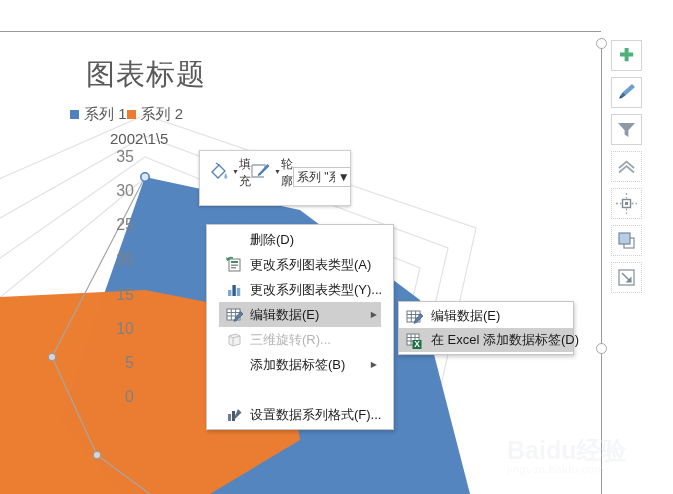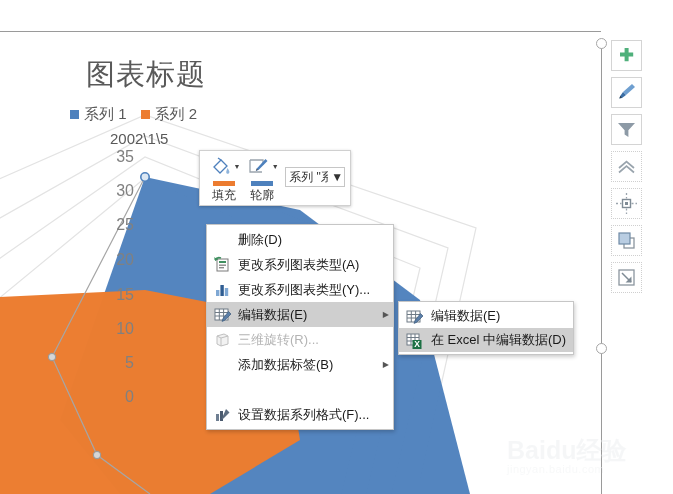--- a/index.html
+++ b/index.html
@@ -23,61 +23,61 @@
     border:1.6px solid #a6a6a6; background:#ffffff;
   }
   .h-tr{ left:596px; top:38px; }
   .h-mr{ left:596px; top:343px; }
 
   
   #chart-title{
     position:absolute; left:86px; top:55px;
     font-size:29px; color:#595959; letter-spacing:1px; white-space:nowrap;
   }
-  #legend{ position:absolute; left:70px; top:105px; display:flex; gap:14px; align-items:center; }
+  #legend{ position:absolute; left:70px; top:105px; display:flex; align-items:center; }
   .legend-item{ display:flex; align-items:center; gap:5px; }
   .legend-swatch{ width:9px; height:9px; display:inline-block; }
   .legend-label{ font-size:15px; color:#595959; white-space:nowrap; }
 
   #cat-label{
     position:absolute; left:110px; top:130px;
     font-size:15px; color:#595959; white-space:nowrap;
   }
   .axis-tick{
     position:absolute; font-size:16px; color:#808080;
     text-align:right; width:34px;
   }
 
   
   #mini-toolbar{
     position:absolute; left:199px; top:150px; width:152px; height:56px;
     background:#ffffff; border:1px solid #d0d0d0;
     box-shadow:0 1px 3px rgba(0,0,0,.22);
     display:flex; align-items:flex-start; padding:4px 5px 0 6px; gap:2px;
   }
-  .mt-btn{ width:40px; display:flex; flex-direction:column; align-items:center; cursor:default;justify-content:space-between; }
+  .mt-btn{ width:40px; display:flex; flex-direction:row; align-items:center; cursor:default;justify-content:space-between; }
   .mt-ico-row{ display:flex; align-items:flex-start; }
   .mt-glyph{ width:25px; height:25px; position:relative; }
   .mt-bar{ width:22px; height:5px; margin:1px auto 0; }
   .mt-caret{ font-size:7px; color:#444; margin-top:8px; margin-left:1px; }
   .mt-label{ font-size:12px; color:#333; margin-top:1px; }
   .mt-combo{
     margin-left:3px; margin-top:12px; height:20px; min-width:58px;
     border:1px solid #c6c6c6; background:#fff;
     display:flex; align-items:center; padding:0 2px 0 3px; gap:2px;
   }
   .mt-combo span{ font-size:12px; color:#333; white-space:nowrap; overflow:hidden; }
   .mt-combo .mt-caret{ margin-top:0; }
 
   
   #context-menu{
     position:absolute; left:206px; top:224px; width:188px;
     background:#ffffff; border:1px solid #c6c6c6;
     box-shadow:1px 2px 4px rgba(0,0,0,.20);
-    padding:2px 0;
+    padding:2px 12px;
   }
   .cm-item{
     height:25px; display:flex; align-items:center; padding:0 4px 0 5px;
     font-size:13px; color:#1a1a1a; white-space:nowrap; position:relative;
   }
   .cm-item.sel{ background:#cfcfcf; }
   .cm-item.disabled{ color:#b4b4b4; }
   .cm-ico{ width:21px; height:19px; flex:0 0 21px; margin-right:5px; position:relative; }
   .cm-text{ flex:1 1 auto; }
   .cm-arrow{ font-size:8px; color:#555; margin-left:4px; }
@@ -312,21 +312,21 @@
       <svg width="21" height="19" viewBox="0 0 21 19">
         <rect x="3" y="3" width="12" height="11" fill="#fefefe" stroke="#6f7b86" stroke-width="1"></rect>
         <line x1="3" y1="6.5" x2="15" y2="6.5" stroke="#6f7b86" stroke-width="1"></line>
         <line x1="3" y1="10" x2="15" y2="10" stroke="#6f7b86" stroke-width="1"></line>
         <line x1="7" y1="3" x2="7" y2="14" stroke="#6f7b86" stroke-width="1"></line>
         <line x1="11" y1="3" x2="11" y2="14" stroke="#6f7b86" stroke-width="1"></line>
         <rect x="8.5" y="9" width="9" height="9" fill="#1d7044"></rect>
         <text x="13" y="16.2" font-size="8.5" font-family="Liberation Sans, sans-serif" fill="#ffffff" text-anchor="middle" font-weight="bold">X</text>
       </svg>
     </span>
-    <span class="cm-text">在 Excel 中编辑数据(D)</span>
+    <span class="cm-text">在 Excel 添加数据标签(D)</span>
   </div>
 </div>
 
 <div id="side-buttons">
 
   <div class="side-btn">
     <svg width="29" height="29" viewBox="0 0 29 29">
       <path d="M12.6 7 h4 v4.6 h4.6 v4 h-4.6 v4.6 h-4 v-4.6 H8 v-4 h4.6 z" fill="#4fb07b"></path>
     </svg>
   </div>

